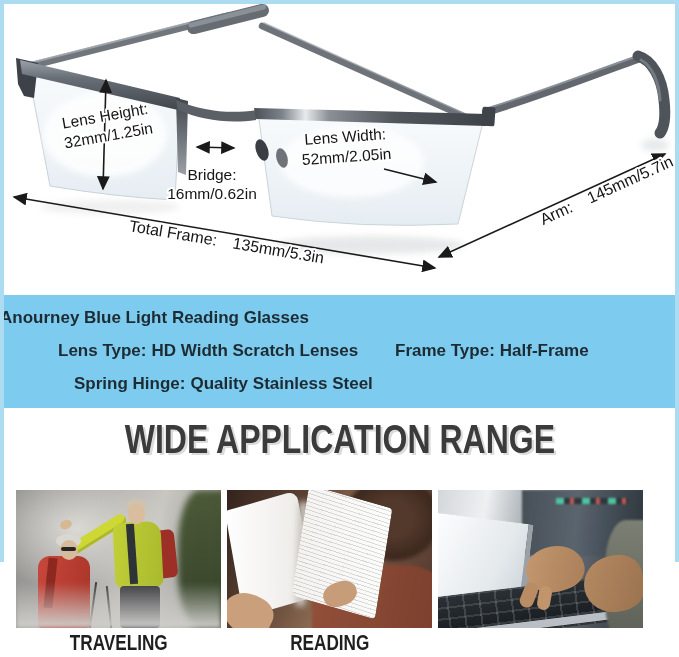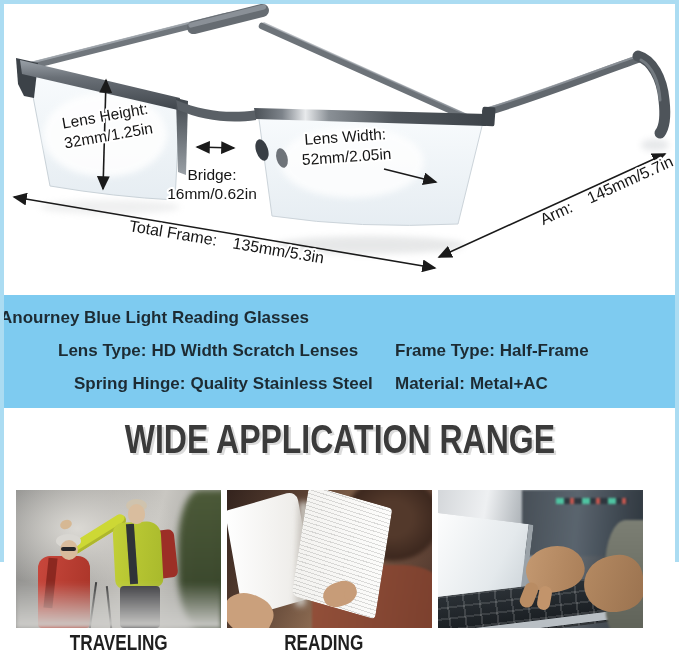--- a/index.html
+++ b/index.html
@@ -27,21 +27,21 @@
   .spec-r1l{left:58px;top:46px;}  .spec-r1r{left:395px;top:46px;}
   .spec-r2l{left:74px;top:79px;}  .spec-r2r{left:395px;top:79px;}
 
   
   .app-heading{position:absolute;left:0;top:417px;width:679px;text-align:center;}
   .app-heading span{display:inline-block;transform:scaleX(.8);font-size:40px;font-weight:700;
                     color:#3b3b3b;letter-spacing:0;text-shadow:3px 2px 0 rgba(0,0,0,.14);}
   .photos{position:absolute;left:16px;top:490px;display:flex;gap:6px;}
   .tile{position:relative;width:205px;height:138px;overflow:hidden;background:#cfcfcf;}
   .tile div{position:absolute;}
-  .labels{position:absolute;left:16px;top:630px;display:flex;}
+  .labels{position:absolute;left:16px;top:630px;display:flex;gap:6px;}
   .label-cell{width:205px;text-align:center;}
   .label-cell span{display:inline-block;transform:scaleX(.78);font-size:22px;font-weight:700;color:#1f1f1f;}
 
   
   .t-bg{inset:0;background:radial-gradient(140px 90px at 30% 28%, #dbd9d4 0%, rgba(219,217,212,0) 70%),
         linear-gradient(105deg,#8d8d8b 0%,#aeaca8 40%,#c9c7c2 62%,#8f908c 100%);}
   .t-tree{right:-12px;top:0;width:55px;height:138px;background:linear-gradient(#44532f,#2c3a20);
           border-radius:40% 0 0 40%;filter:blur(3px);opacity:.92;}
   .t-mist{left:0;bottom:0;width:100%;height:46px;background:linear-gradient(rgba(255,255,255,0),#cfcecb);filter:blur(2px);}
   .t-p2-arm{left:50px;top:38px;width:64px;height:12px;background:#cdd835;border-radius:6px;
@@ -213,23 +213,20 @@
     <div class="band-title">Anourney Blue Light Reading Glasses</div>
     <div class="spec spec-r1l">
       <span class="spec-label">Lens Type:</span><span>HD Width Scratch Lenses</span>
     </div>
     <div class="spec spec-r1r">
       <span class="spec-label">Frame Type:</span><span>Half-Frame</span>
     </div>
     <div class="spec spec-r2l">
       <span class="spec-label">Spring Hinge:</span><span>Quality Stainless Steel</span>
     </div>
-    <div class="spec spec-r2r">
-      <span class="spec-label">Material:</span><span>Metal+AC</span>
-    </div>
   </div>
 
   <div class="app-heading">
     <span>WIDE APPLICATION RANGE</span>
   </div>
 
   <div class="photos">
     <div class="tile">
       <div class="t-bg"></div>
       <div class="t-tree"></div>

